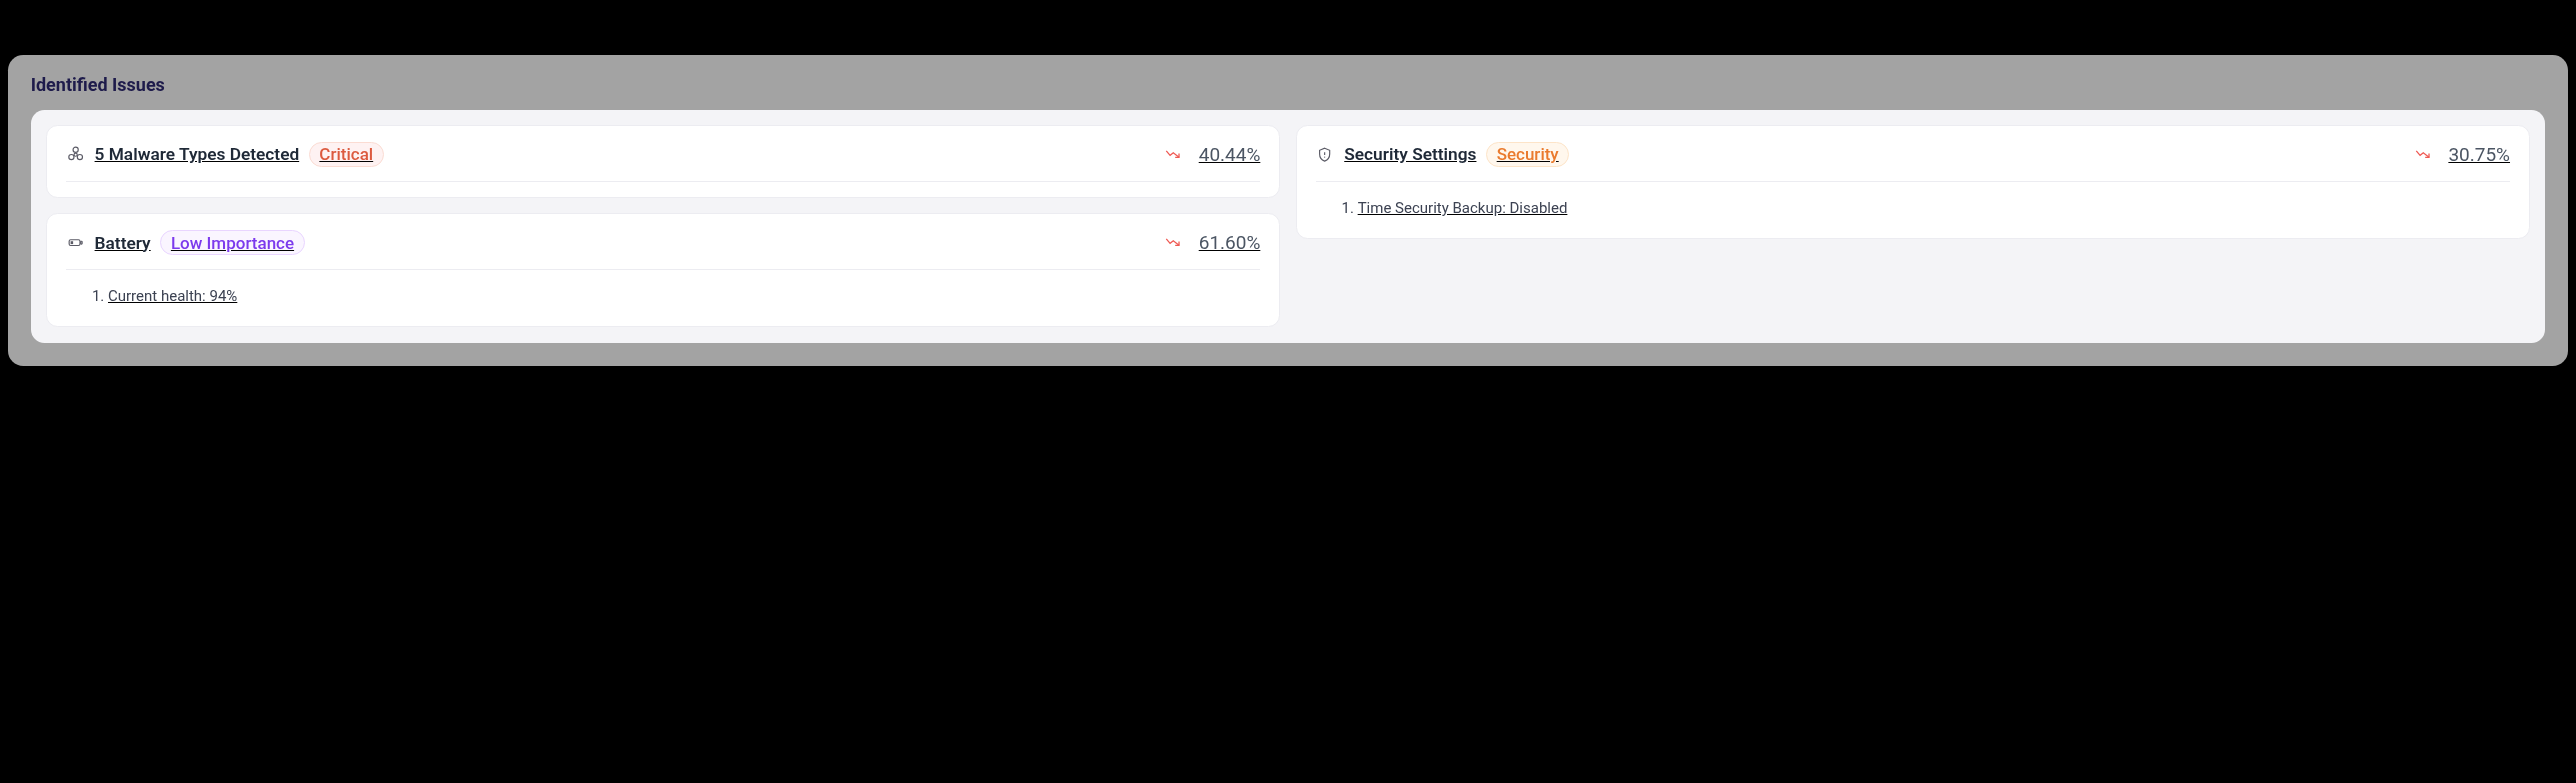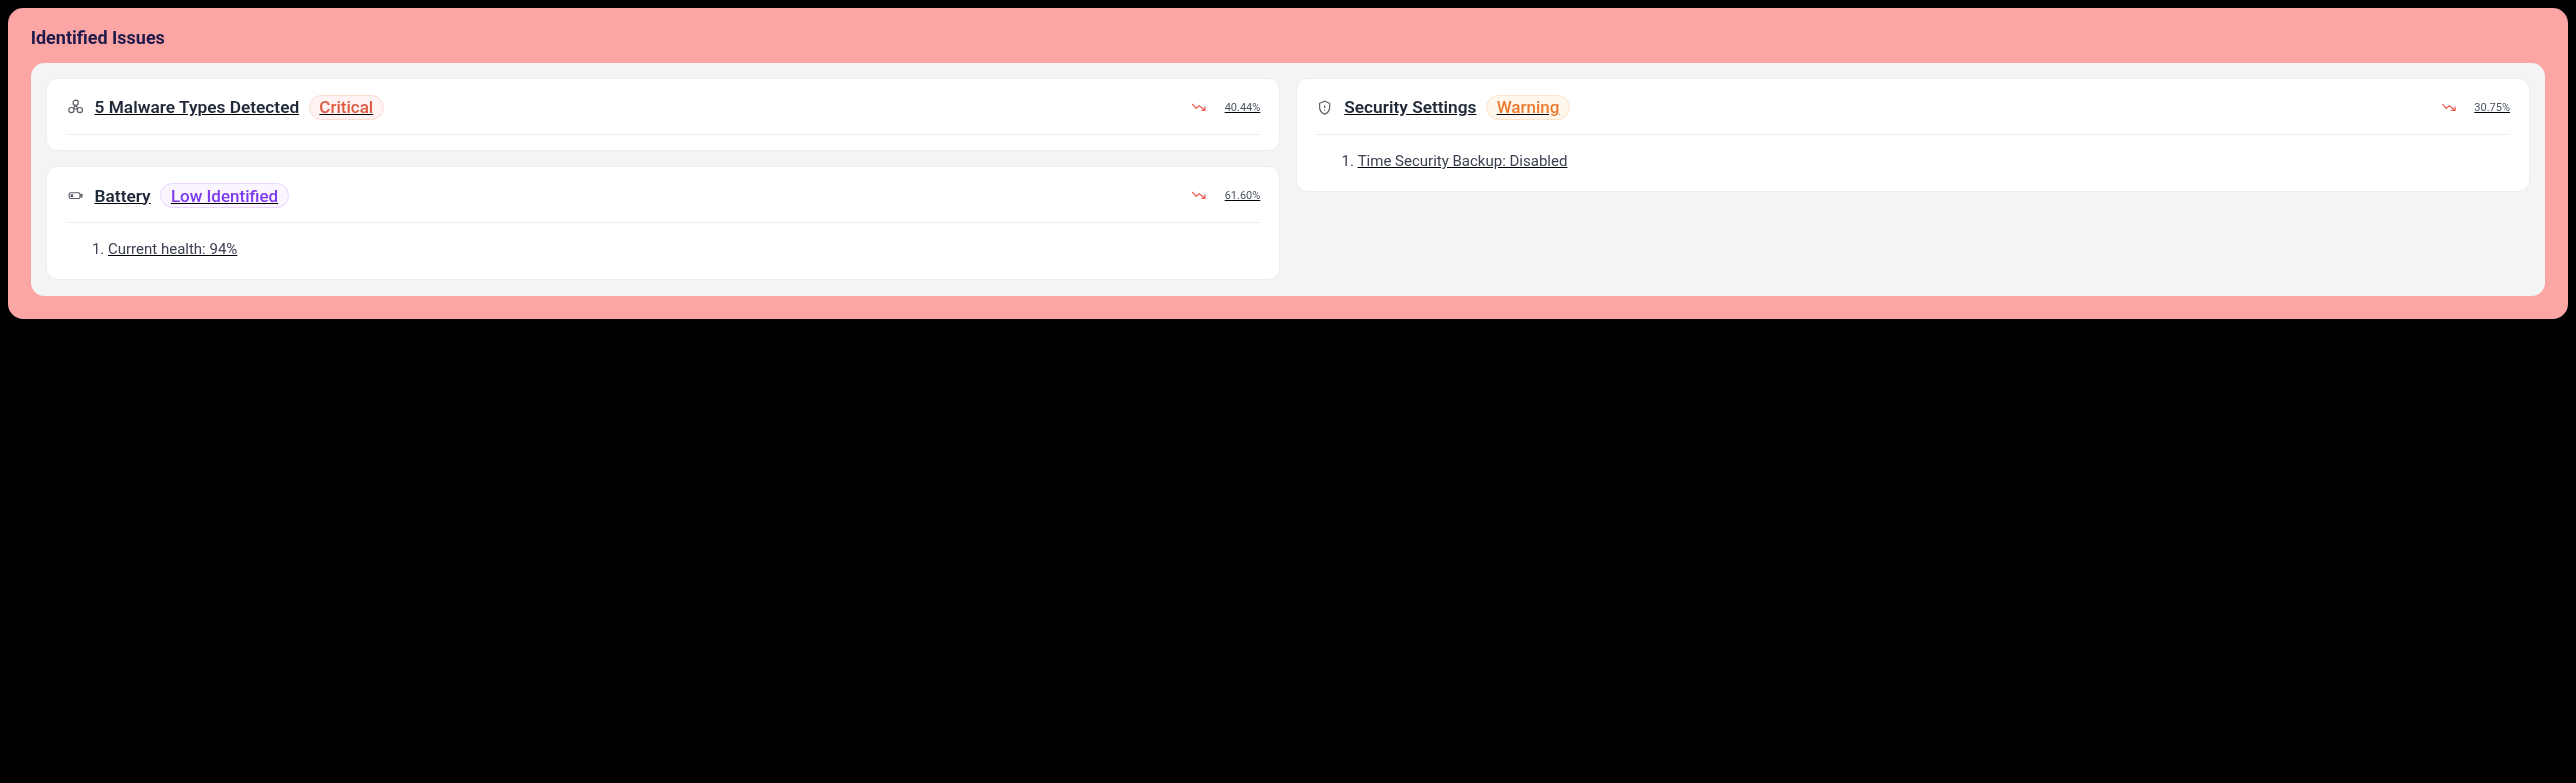--- a/index.html
+++ b/index.html
@@ -2,23 +2,24 @@
 <html><head>
 <meta charset="utf-8">
 <style>
 * { box-sizing: border-box; margin: 0; padding: 0; }
 body {
   font-family: -apple-system, BlinkMacSystemFont, "Segoe UI", Roboto, sans-serif;
   background: #000;
   padding: 7.7px;
 }
 .window {
-  background: #fca5a5;
+  background: #a3a3a3;
   border-radius: 15.3px;
   padding: 19px 23px 23px 23px;
+  margin-top: 47px;
 }
 .page-title {
   font-size: 18px;
   font-weight: 700;
   color: #1e1b4b;
   margin-bottom: 15.3px;
 }
 .panel {
   background: #f4f4f7;
   border-radius: 13.4px;
@@ -79,21 +80,21 @@
 .badge-low {
   background: #faf5ff;
   color: #7c3aed;
   border-color: #e9d5ff;
 }
 .header-spacer { flex: 1; }
 .trend {
   display: inline-flex;
   align-items: center;
   gap: 18px;
-  font-size: 11px;
+  font-size: 19px;
   color: #4b5563;
   text-align: center;
 }
 .trend-icon {
   width: 15.3px; height: 11.5px;
   color: #ef5953;
   display: inline-flex; align-items: center;
 }
 .card-body { padding-top: 11.5px; }
 .list {
@@ -142,21 +143,21 @@
         <div class="card">
           <div class="card-header">
             <span class="card-icon">
               <svg viewBox="0 0 24 24" fill="none" stroke="currentColor" stroke-width="1.6">
                 <rect x="3" y="8" width="15" height="8" rx="2"></rect>
                 <rect x="5" y="10" width="3.5" height="4" fill="currentColor" stroke="none"></rect>
                 <rect x="19" y="10" width="2" height="4" rx="0.8"></rect>
               </svg>
             </span>
             <span class="card-title">Battery</span>
-            <span class="badge badge-low">Low Identified</span>
+            <span class="badge badge-low">Low Importance</span>
             <span class="header-spacer"></span>
             <span class="trend">
               <span class="trend-icon">
                 <svg viewBox="0 0 24 16" fill="none" stroke="currentColor" stroke-width="2">
                   <polyline points="2,3 8,10 13,6 22,13"></polyline>
                   <polyline points="22,7 22,13 16,13"></polyline>
                 </svg>
               </span>
               <span>61.60%</span>
             </span>
@@ -175,21 +176,21 @@
         <div class="card">
           <div class="card-header">
             <span class="card-icon">
               <svg viewBox="0 0 24 24" fill="none" stroke="currentColor" stroke-width="1.6">
                 <path d="M12 3 L19 6 V11 C19 16 16 19.5 12 21 C8 19.5 5 16 5 11 V6 Z"></path>
                 <line x1="12" y1="8.5" x2="12" y2="12.5"></line>
                 <circle cx="12" cy="15.3" r="0.9" fill="currentColor" stroke="none"></circle>
               </svg>
             </span>
             <span class="card-title">Security Settings</span>
-            <span class="badge badge-warning">Warning</span>
+            <span class="badge badge-warning">Security</span>
             <span class="header-spacer"></span>
             <span class="trend">
               <span class="trend-icon">
                 <svg viewBox="0 0 24 16" fill="none" stroke="currentColor" stroke-width="2">
                   <polyline points="2,3 8,10 13,6 22,13"></polyline>
                   <polyline points="22,7 22,13 16,13"></polyline>
                 </svg>
               </span>
               <span>30.75%</span>
             </span>

